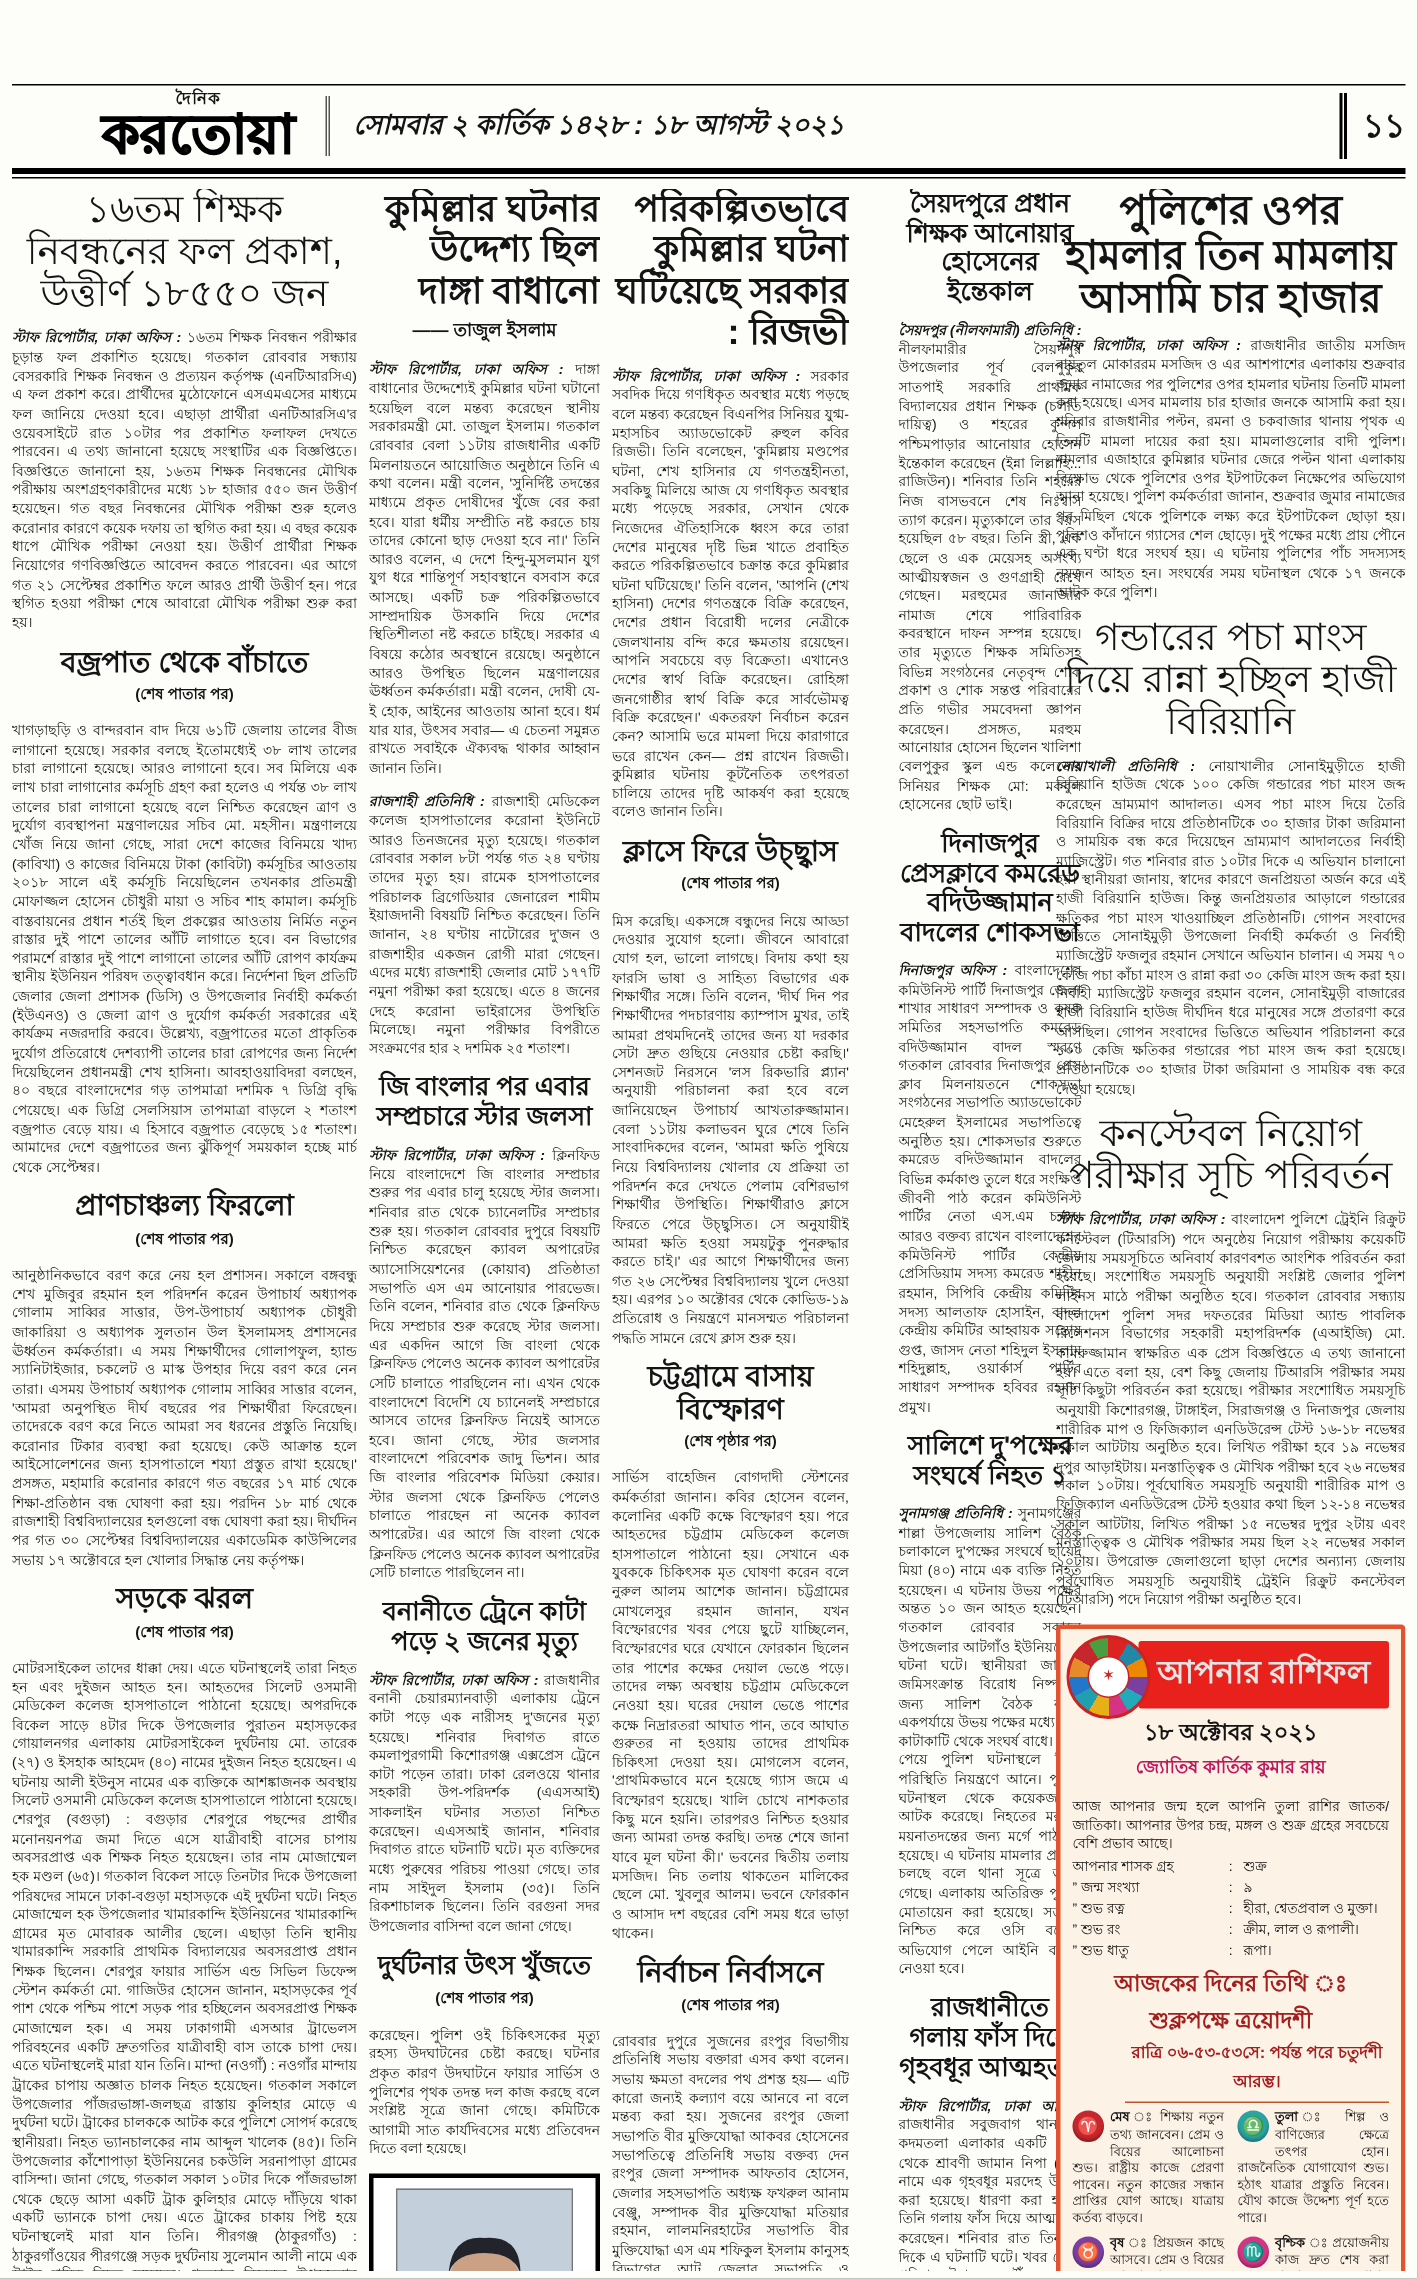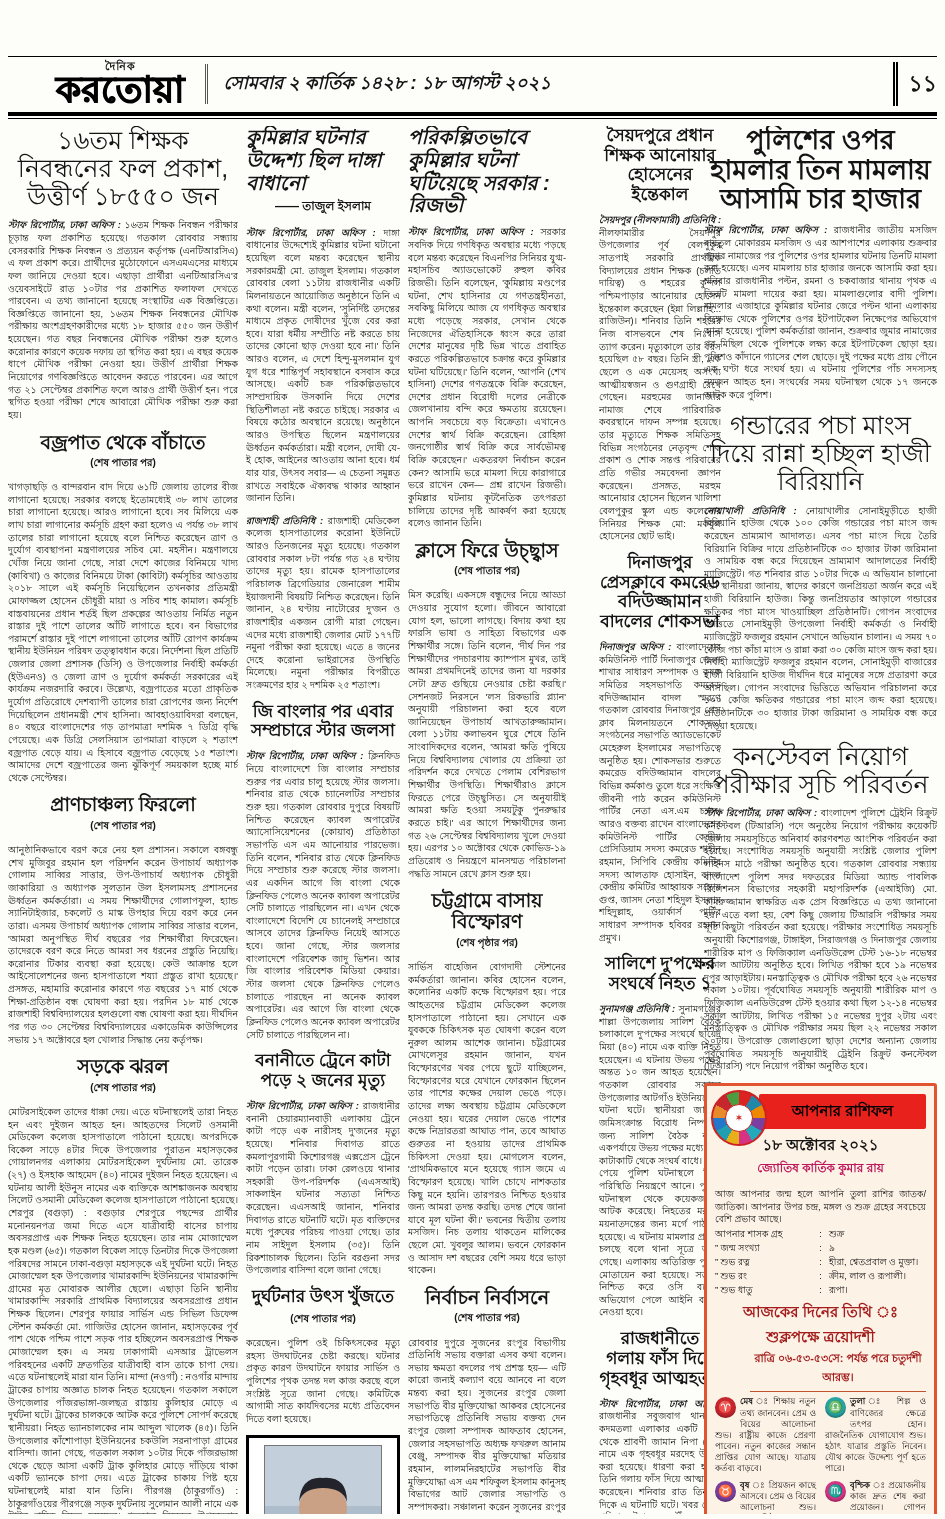--- a/index.html
+++ b/index.html
@@ -1,52 +1,52 @@
 <!DOCTYPE html>
 <html lang="bn"><head>
 <meta charset="utf-8">
 <style>
   html,body{margin:0;padding:0;background:#9a9a9a;}
   .page{position:relative;width:945px;height:1519px;background:#fdfdfa;margin:0 auto;
         font-family:"Liberation Sans",sans-serif;color:#141414;overflow:hidden;}
   
   .topline{position:absolute;left:8px;right:8px;top:56px;border-top:1.5px solid #000;}
-  .mast{position:absolute;left:12px;right:8px;top:58px;height:52px;display:flex;align-items:center;}
+  .mast{position:absolute;left:24px;right:8px;top:58px;height:52px;display:flex;align-items:center;}
   .brand{padding-left:44px;text-align:center;line-height:1;}
   .brand-small{font-size:11px;font-weight:bold;letter-spacing:1px;}
   .brand-big{font-size:36px;font-weight:bold;letter-spacing:0;-webkit-text-stroke:1px #000;}
   .mast-div{height:40px;border-left:3px double #555;margin:0 16px 0 20px;}
   .dateline{font-size:18px;font-weight:bold;font-style:italic;}
   .pageno{margin-left:auto;font-size:22px;font-weight:bold;border-left:5px double #000;
           padding-left:10px;height:44px;display:flex;align-items:center;}
   .mastrule{position:absolute;left:8px;right:8px;top:112px;border-top:4px solid #000;}
   .mastrule2{position:absolute;left:8px;right:8px;top:118px;border-top:1px solid #000;}
   
   .col{position:absolute;top:126px;height:1388px;overflow:hidden;}
   .c1{left:8px;width:230px;}
   .c2{left:246px;width:154px;}
   .c3{left:408px;width:158px;}
   .c4{left:599px;width:122px;}
   .c5{left:704px;width:233px;}
   .article{margin-bottom:10px;}
   .h-xl{font-weight:normal;text-align:center;font-size:25px;line-height:1.12;margin:0 0 5px;}
   .h-xxl{font-weight:bold;text-align:center;font-size:27px;line-height:1.1;margin:0 0 5px;}
-  .h-lg{font-weight:bold;text-align:left;font-size:20px;line-height:1.14;margin:0 0 4px;font-style:italic;}
+  .h-lg{font-weight:bold;text-align:right;font-size:24px;line-height:1.14;margin:0 0 4px;}
   .h-md{font-weight:bold;text-align:center;font-size:17px;line-height:1.16;margin:0 0 4px;}
   .h-sec{font-weight:bold;text-align:center;font-size:19px;line-height:1.12;margin:2px 0 2px;}
   .cont{text-align:center;font-weight:bold;font-size:10px;margin:0 0 3px;}
   .tag-byline{display:block;text-align:center;font-weight:bold;font-size:12px;margin:-1px 0 3px;}
   .body{font-size:9.3px;line-height:1.36;text-align:justify;}
   .byline{font-weight:bold;font-style:italic;}
   
   .obit{border:3px solid #000;padding:6px 7px 5px;margin-top:2px;background:#fff;}
   .obit-photo{width:116px;height:146px;margin:1px auto 4px;display:block;border:1px solid #777;background:#b9c6d2;}
   
   .horo{border:3px solid #e2532f;border-radius:3px;background:#fdf2e6;padding:6px 8px 7px;margin-top:4px;position:relative;}
-  .horo-bar{background:#e8211d;color:#000000;text-align:center;font-weight:bold;font-size:15px;
+  .horo-bar{background:#e8211d;color:#e5e5e5;text-align:center;font-weight:bold;font-size:21px;
             padding:5px 0;margin:2px 0 4px 44px;border-radius:2px;}
   .wheel{position:absolute;left:4px;top:4px;width:52px;height:52px;border-radius:50%;
          background:conic-gradient(#d22 0 30deg,#28a 30deg 60deg,#e80 60deg 90deg,#7b3fa0 90deg 120deg,
            #2ab 120deg 150deg,#d63384 150deg 180deg,#e8b018 180deg 210deg,#1f9fb0 210deg 240deg,
            #2277cc 240deg 270deg,#e78a2a 270deg 300deg,#c6262e 300deg 330deg,#4a9e3f 330deg 360deg);
          border:2px solid #c22;display:flex;align-items:center;justify-content:center;}
   .wheel-core{width:26px;height:26px;border-radius:50%;background:#fff;border:1px solid #c22;
               display:flex;align-items:center;justify-content:center;font-size:10px;color:#c22;}
   .horo-date{text-align:center;font-weight:bold;font-size:15px;margin:4px 0 1px;}
   .horo-astro{text-align:center;font-weight:bold;font-size:12px;color:#be185d;margin-bottom:4px;}

